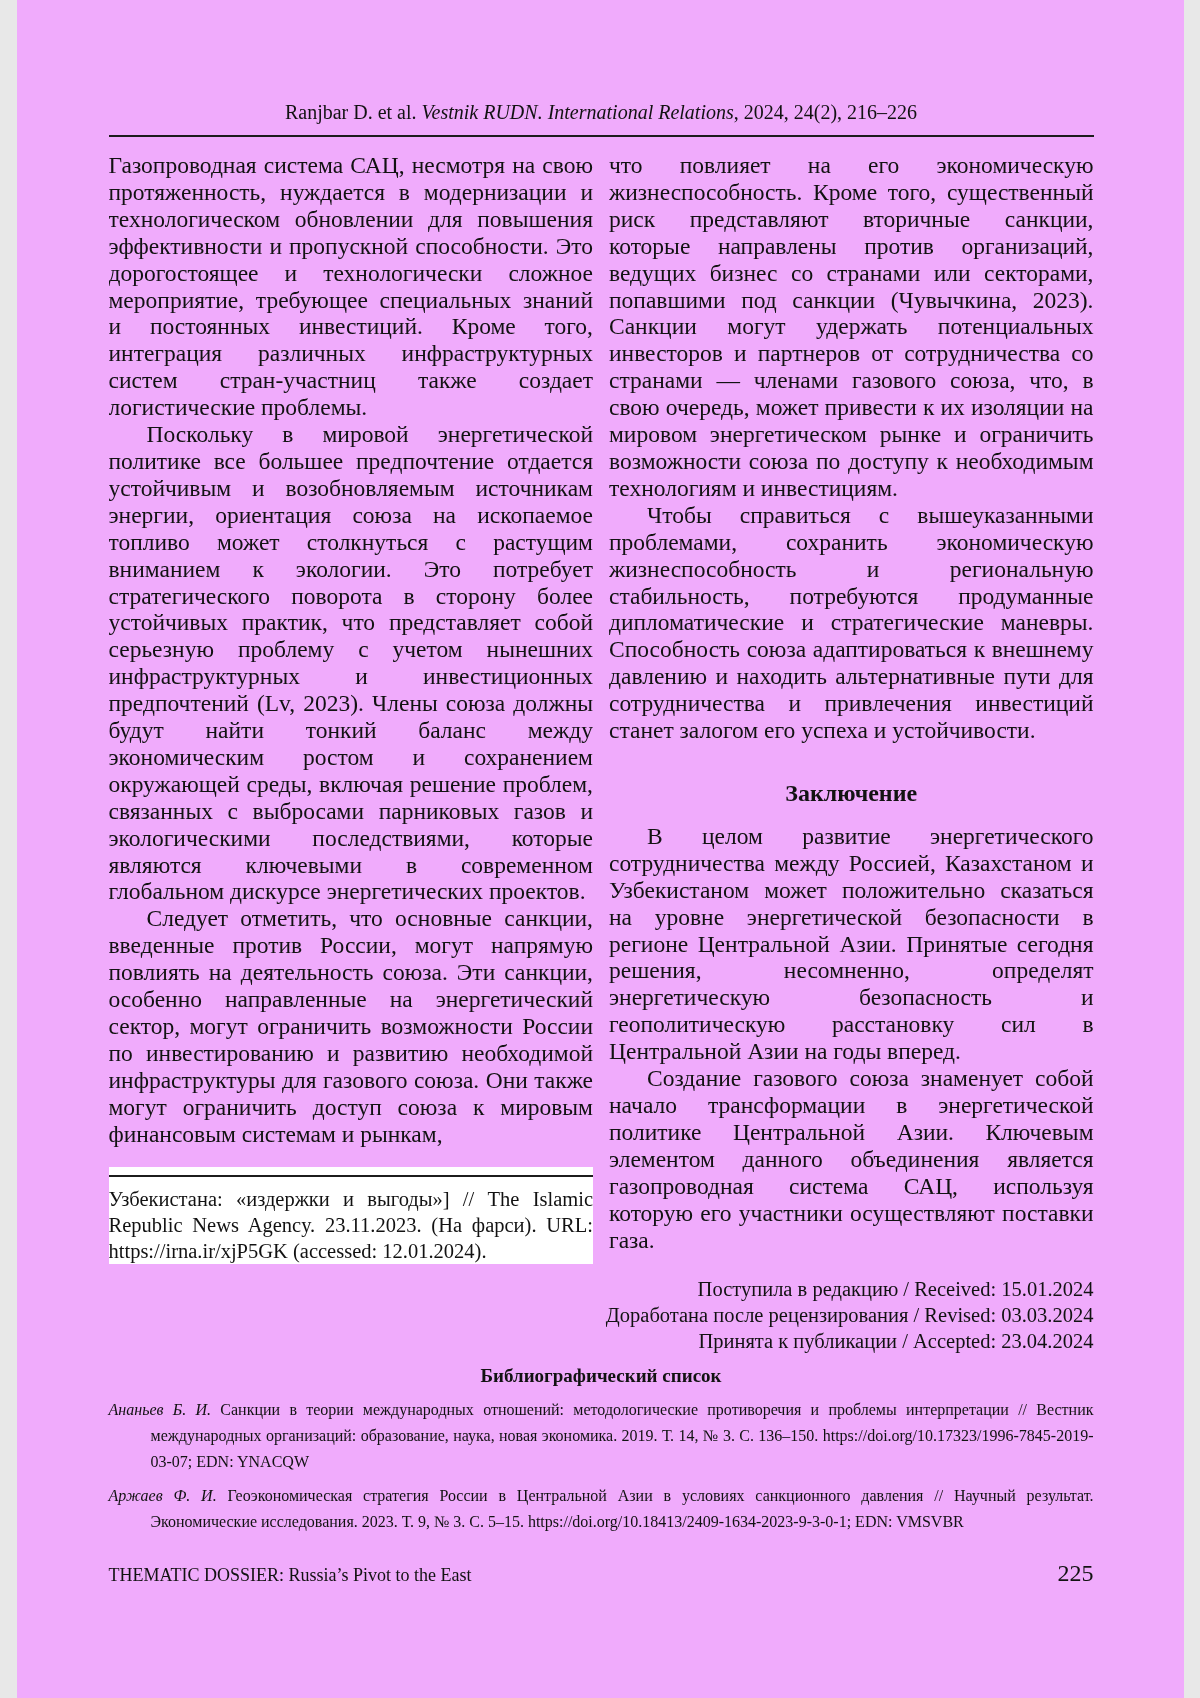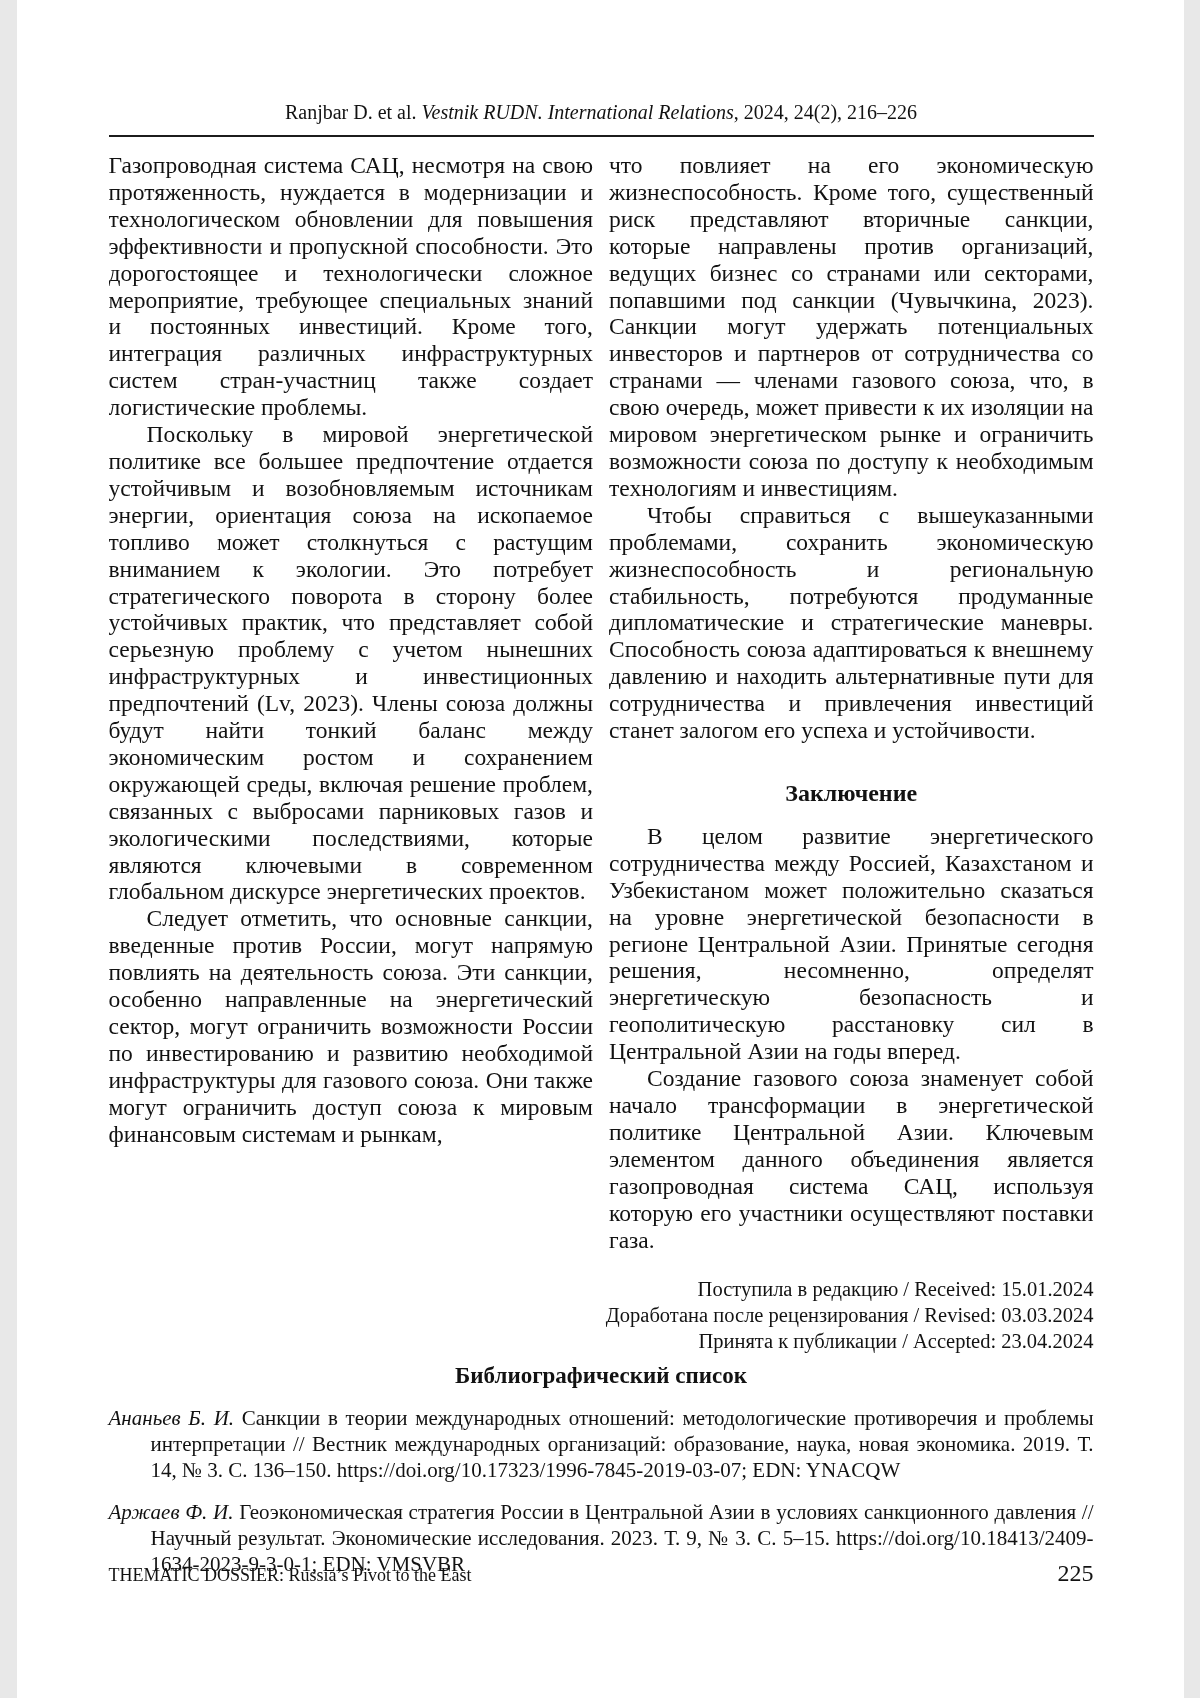--- a/index.html
+++ b/index.html
@@ -2,21 +2,21 @@
 <html lang="ru"><head>
 <meta charset="utf-8">
 <style>
   * { margin: 0; padding: 0; box-sizing: border-box; }
   html, body { background: #e8e8e8; }
   .page {
     position: relative;
     width: 1167px;
     height: 1698px;
     margin: 0 auto;
-    background: #ffffff;
+    background: #f0abfc;
     font-family: "Liberation Serif", "DejaVu Serif", serif;
     color: #121212;
     overflow: hidden;
   }
   .content {
     position: absolute;
     left: 92px;
     right: 90px;
     top: 0;
   }
@@ -78,26 +78,26 @@
   .dates {
     margin-top: 12px;
     text-align: right;
     font-size: 20.5px;
     line-height: 26px;
   }
   .bib-heading {
     margin-top: 9px;
     text-align: center;
     font-weight: bold;
-    font-size: 23px;
+    font-size: 19px;
     line-height: 26px;
   }
   .bib-entry {
-    margin-top: 16px;
-    font-size: 21px;
+    margin-top: 8px;
+    font-size: 16px;
     line-height: 26px;
     text-align: justify;
     padding-left: 42px;
     text-indent: -42px;
     hyphens: auto;
     -webkit-hyphens: auto;
   }
   .bib-entry .author { font-style: italic; }
   .footer {
     position: absolute;
@@ -121,20 +121,24 @@
       <span>Ranjbar D. et al. </span><span class="journal">Vestnik RUDN. International Relations</span><span>, 2024, 24(2), 216–226</span>
     </div>
     <div class="header-rule"></div>
 
     <div class="columns">
 
       <div class="col">
         <p class="body-par">Газопроводная система САЦ, несмотря на свою протяженность, нуждается в модернизации и технологическом обновлении для повышения эффективности и пропускной способности. Это дорогостоящее и технологически сложное мероприятие, требующее специальных знаний и постоянных инвестиций. Кроме того, интеграция различных инфраструктурных систем стран-участниц также создает логистические проблемы.</p>
         <p class="body-par indent">Поскольку в мировой энергетической политике все большее предпочтение отдается устойчивым и возобновляемым источникам энергии, ориентация союза на ископаемое топливо может столкнуться с растущим вниманием к экологии. Это потребует стратегического поворота в сторону более устойчивых практик, что представляет собой серьезную проблему с учетом нынешних инфраструктурных и инвестиционных предпочтений (Lv, 2023). Члены союза должны будут найти тонкий баланс между экономическим ростом и сохранением окружающей среды, включая решение проблем, связанных с выбросами парниковых газов и экологическими последствиями, которые являются ключевыми в современном глобальном дискурсе энергетических проектов.</p>
         <p class="body-par indent">Следует отметить, что основные санкции, введенные против России, могут напрямую повлиять на деятельность союза. Эти санкции, особенно направленные на энергетический сектор, могут ограничить возможности России по инвестированию и развитию необходимой инфраструктуры для газового союза. Они также могут ограничить доступ союза к мировым финансовым системам и рынкам,</p>
+        <div class="footnote-block">
+          <div class="footnote-rule"></div>
+          <p class="footnote">Узбекистана: «издержки и выгоды»] // The Islamic Republic News Agency. 23.11.2023. (На фарси). URL: https://irna.ir/xjP5GK (accessed: 12.01.2024).</p>
+        </div>
       </div>
 
       <div class="col">
         <p class="body-par">что повлияет на его экономическую жизнеспособность. Кроме того, существенный риск представляют вторичные санкции, которые направлены против организаций, ведущих бизнес со странами или секторами, попавшими под санкции (Чувычкина, 2023). Санкции могут удержать потенциальных инвесторов и партнеров от сотрудничества со странами — членами газового союза, что, в свою очередь, может привести к их изоляции на мировом энергетическом рынке и ограничить возможности союза по доступу к необходимым технологиям и инвестициям.</p>
         <p class="body-par indent">Чтобы справиться с вышеуказанными проблемами, сохранить экономическую жизнеспособность и региональную стабильность, потребуются продуманные дипломатические и стратегические маневры. Способность союза адаптироваться к внешнему давлению и находить альтернативные пути для сотрудничества и привлечения инвестиций станет залогом его успеха и устойчивости.</p>
         <h2 class="section-heading">Заключение</h2>
         <p class="body-par indent">В целом развитие энергетического сотрудничества между Россией, Казахстаном и Узбекистаном может положительно сказаться на уровне энергетической безопасности в регионе Центральной Азии. Принятые сегодня решения, несомненно, определят энергетическую безопасность и геополитическую расстановку сил в Центральной Азии на годы вперед.</p>
         <p class="body-par indent">Создание газового союза знаменует собой начало трансформации в энергетической политике Центральной Азии. Ключевым элементом данного объединения является газопроводная система САЦ, используя которую его участники осуществляют поставки газа.</p>
       </div>
 

